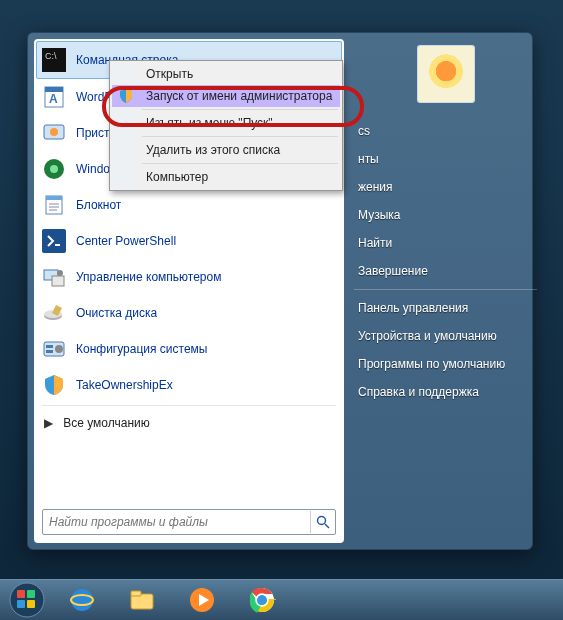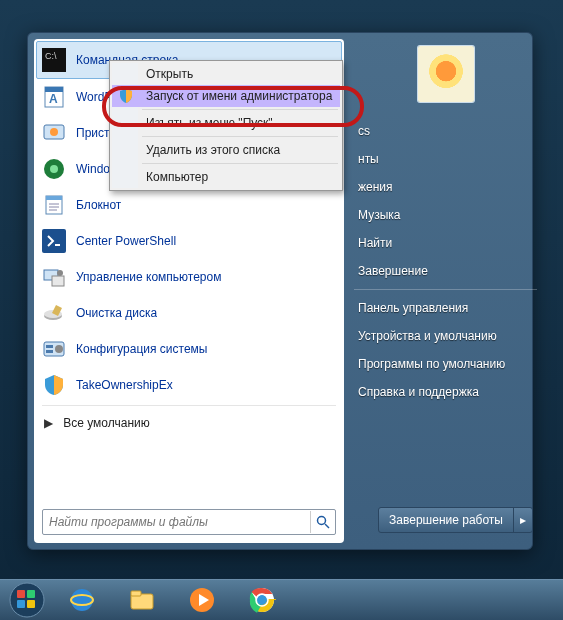--- a/index.html
+++ b/index.html
@@ -167,24 +167,20 @@
       <div class="rl">нты</div>
       <div class="rl">жения</div>
       <div class="rl">Музыка</div>
       <div class="rl">Найти</div>
       <div class="rl">Завершение</div>
       <div class="rsep"></div>
       <div class="rl">Панель управления</div>
       <div class="rl">Устройства и умолчанию</div>
       <div class="rl">Программы по умолчанию</div>
       <div class="rl">Справка и поддержка</div>
-      <div class="shutdown">
-        <span class="main">Завершение работы</span>
-        <span class="arrow">▸</span>
-      </div>
     </div>
   </div>
 
   <div class="ctxmenu">
     <div class="ctxleft"></div>
     <div class="ci">
         <span>Открыть</span>
       </div>
     <div class="ci hl">
       <span class="shield-i" style="position:absolute;left:6px">

